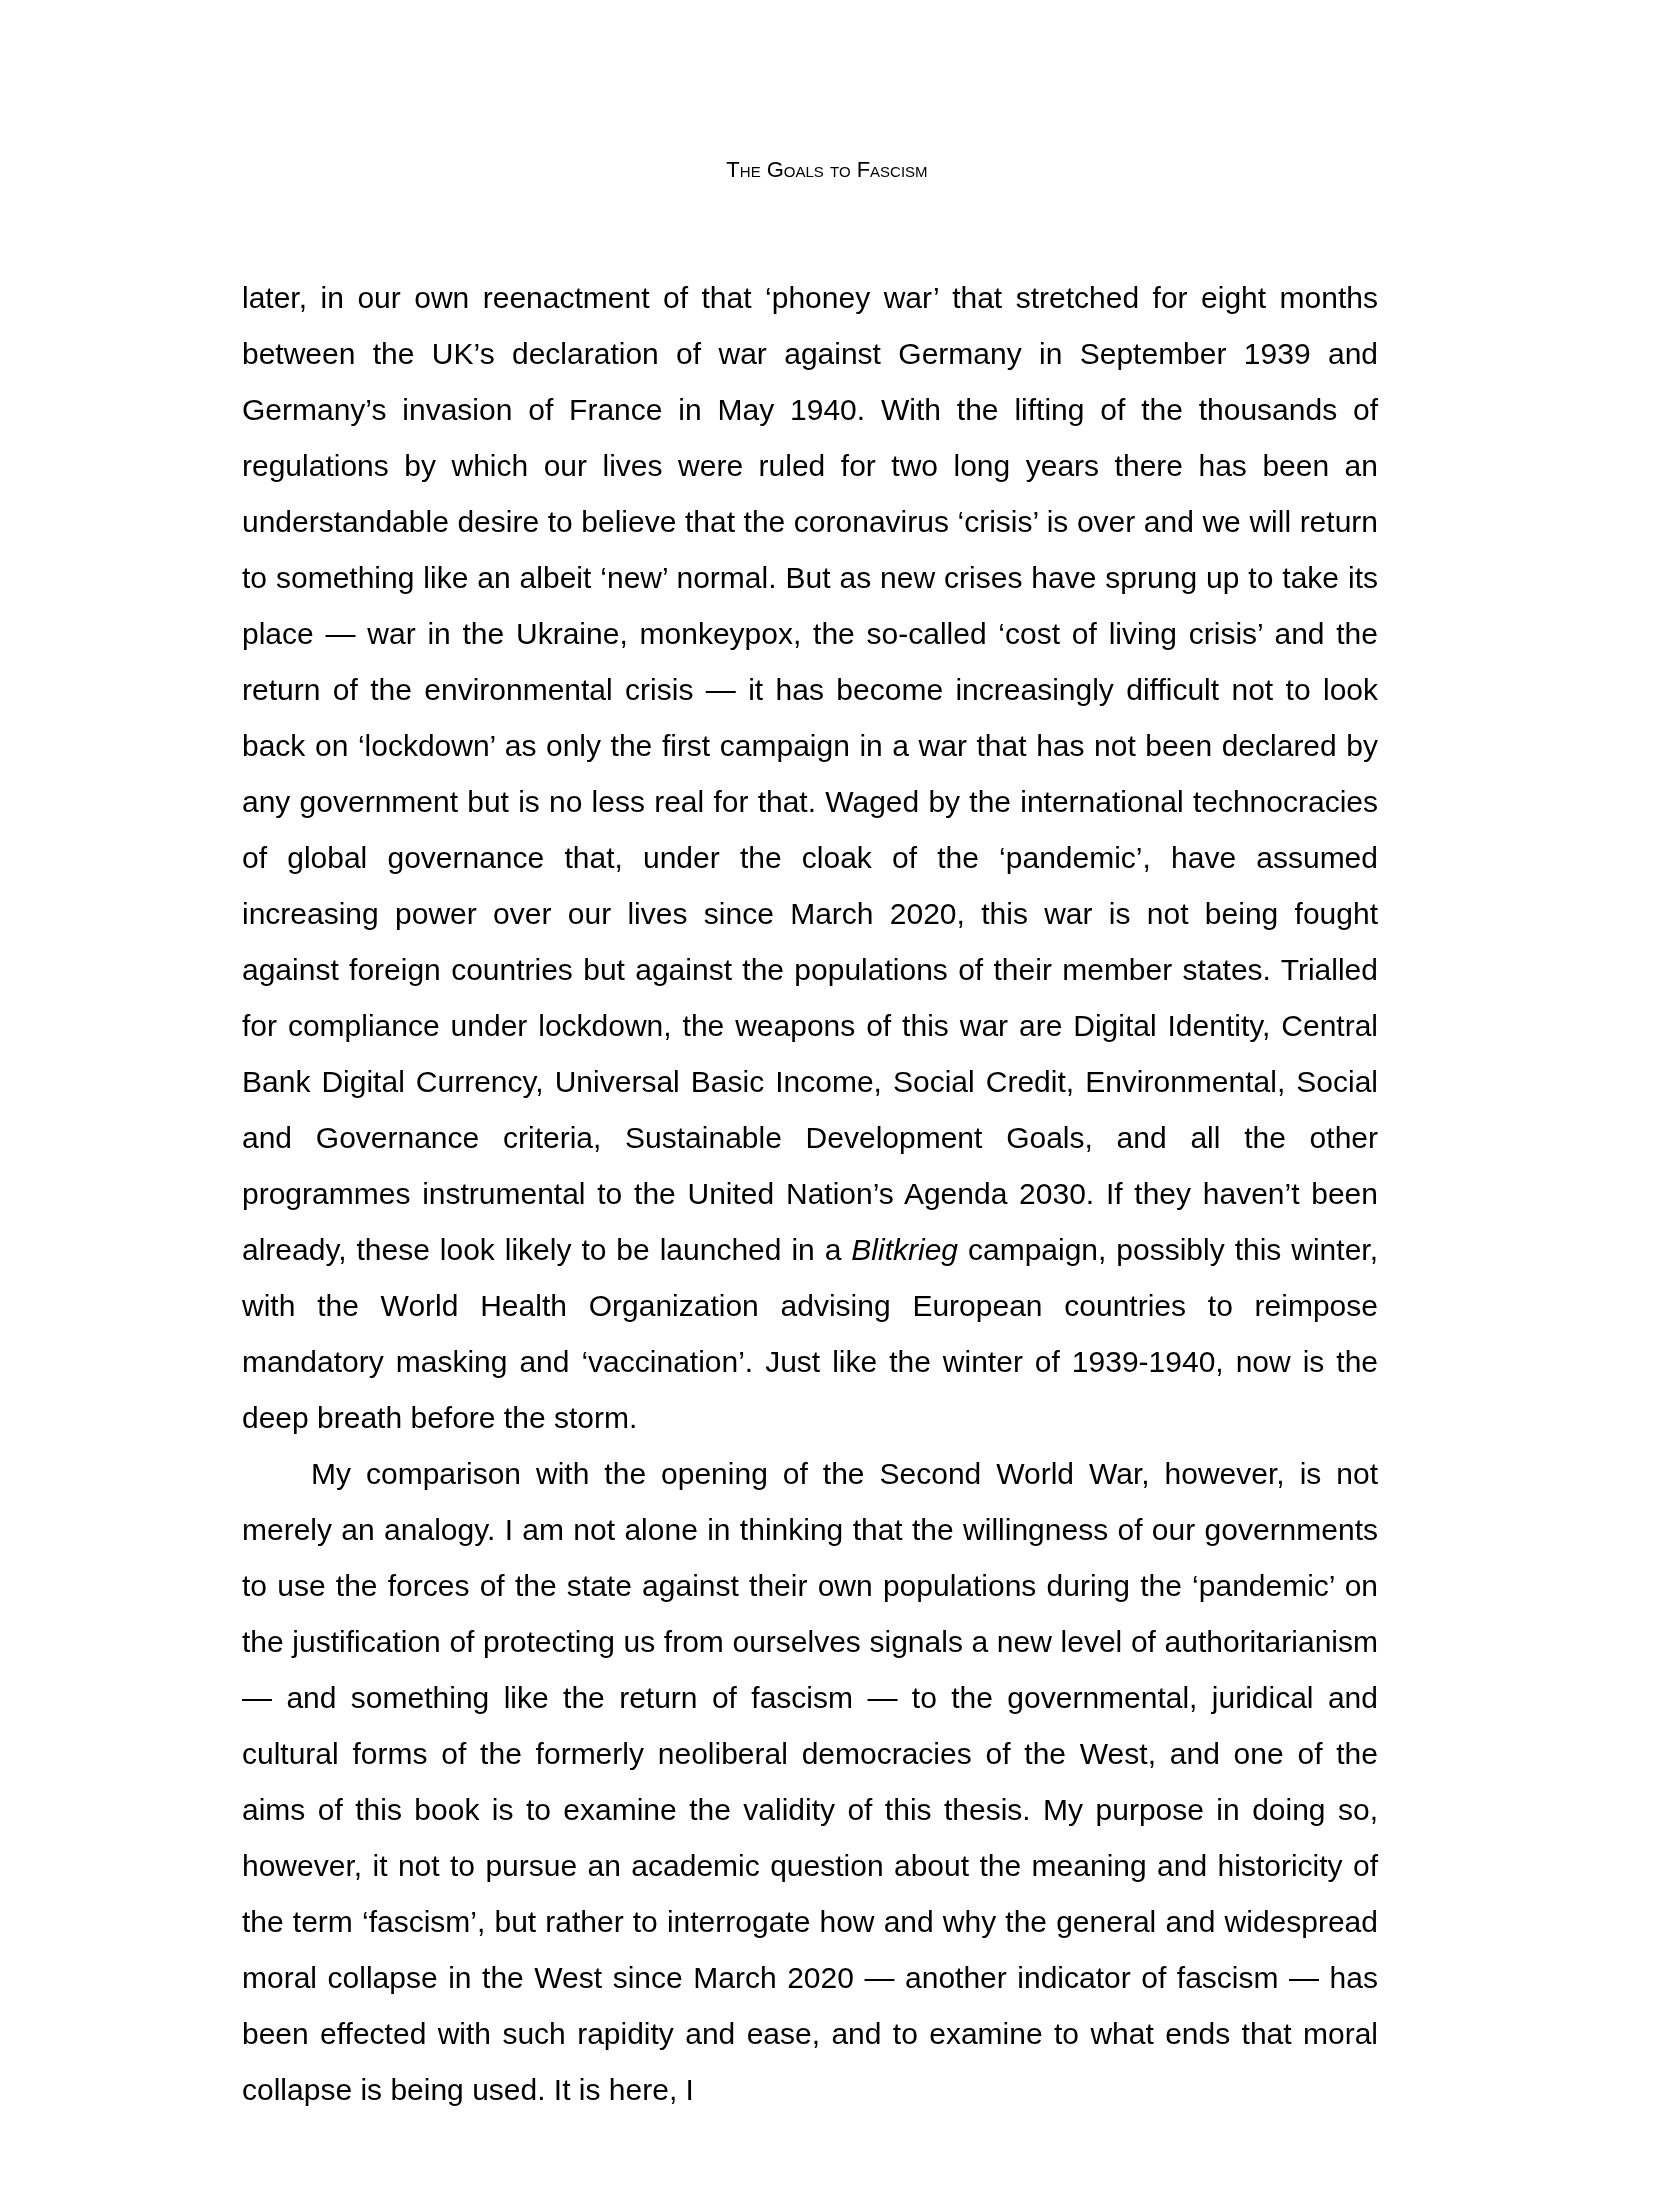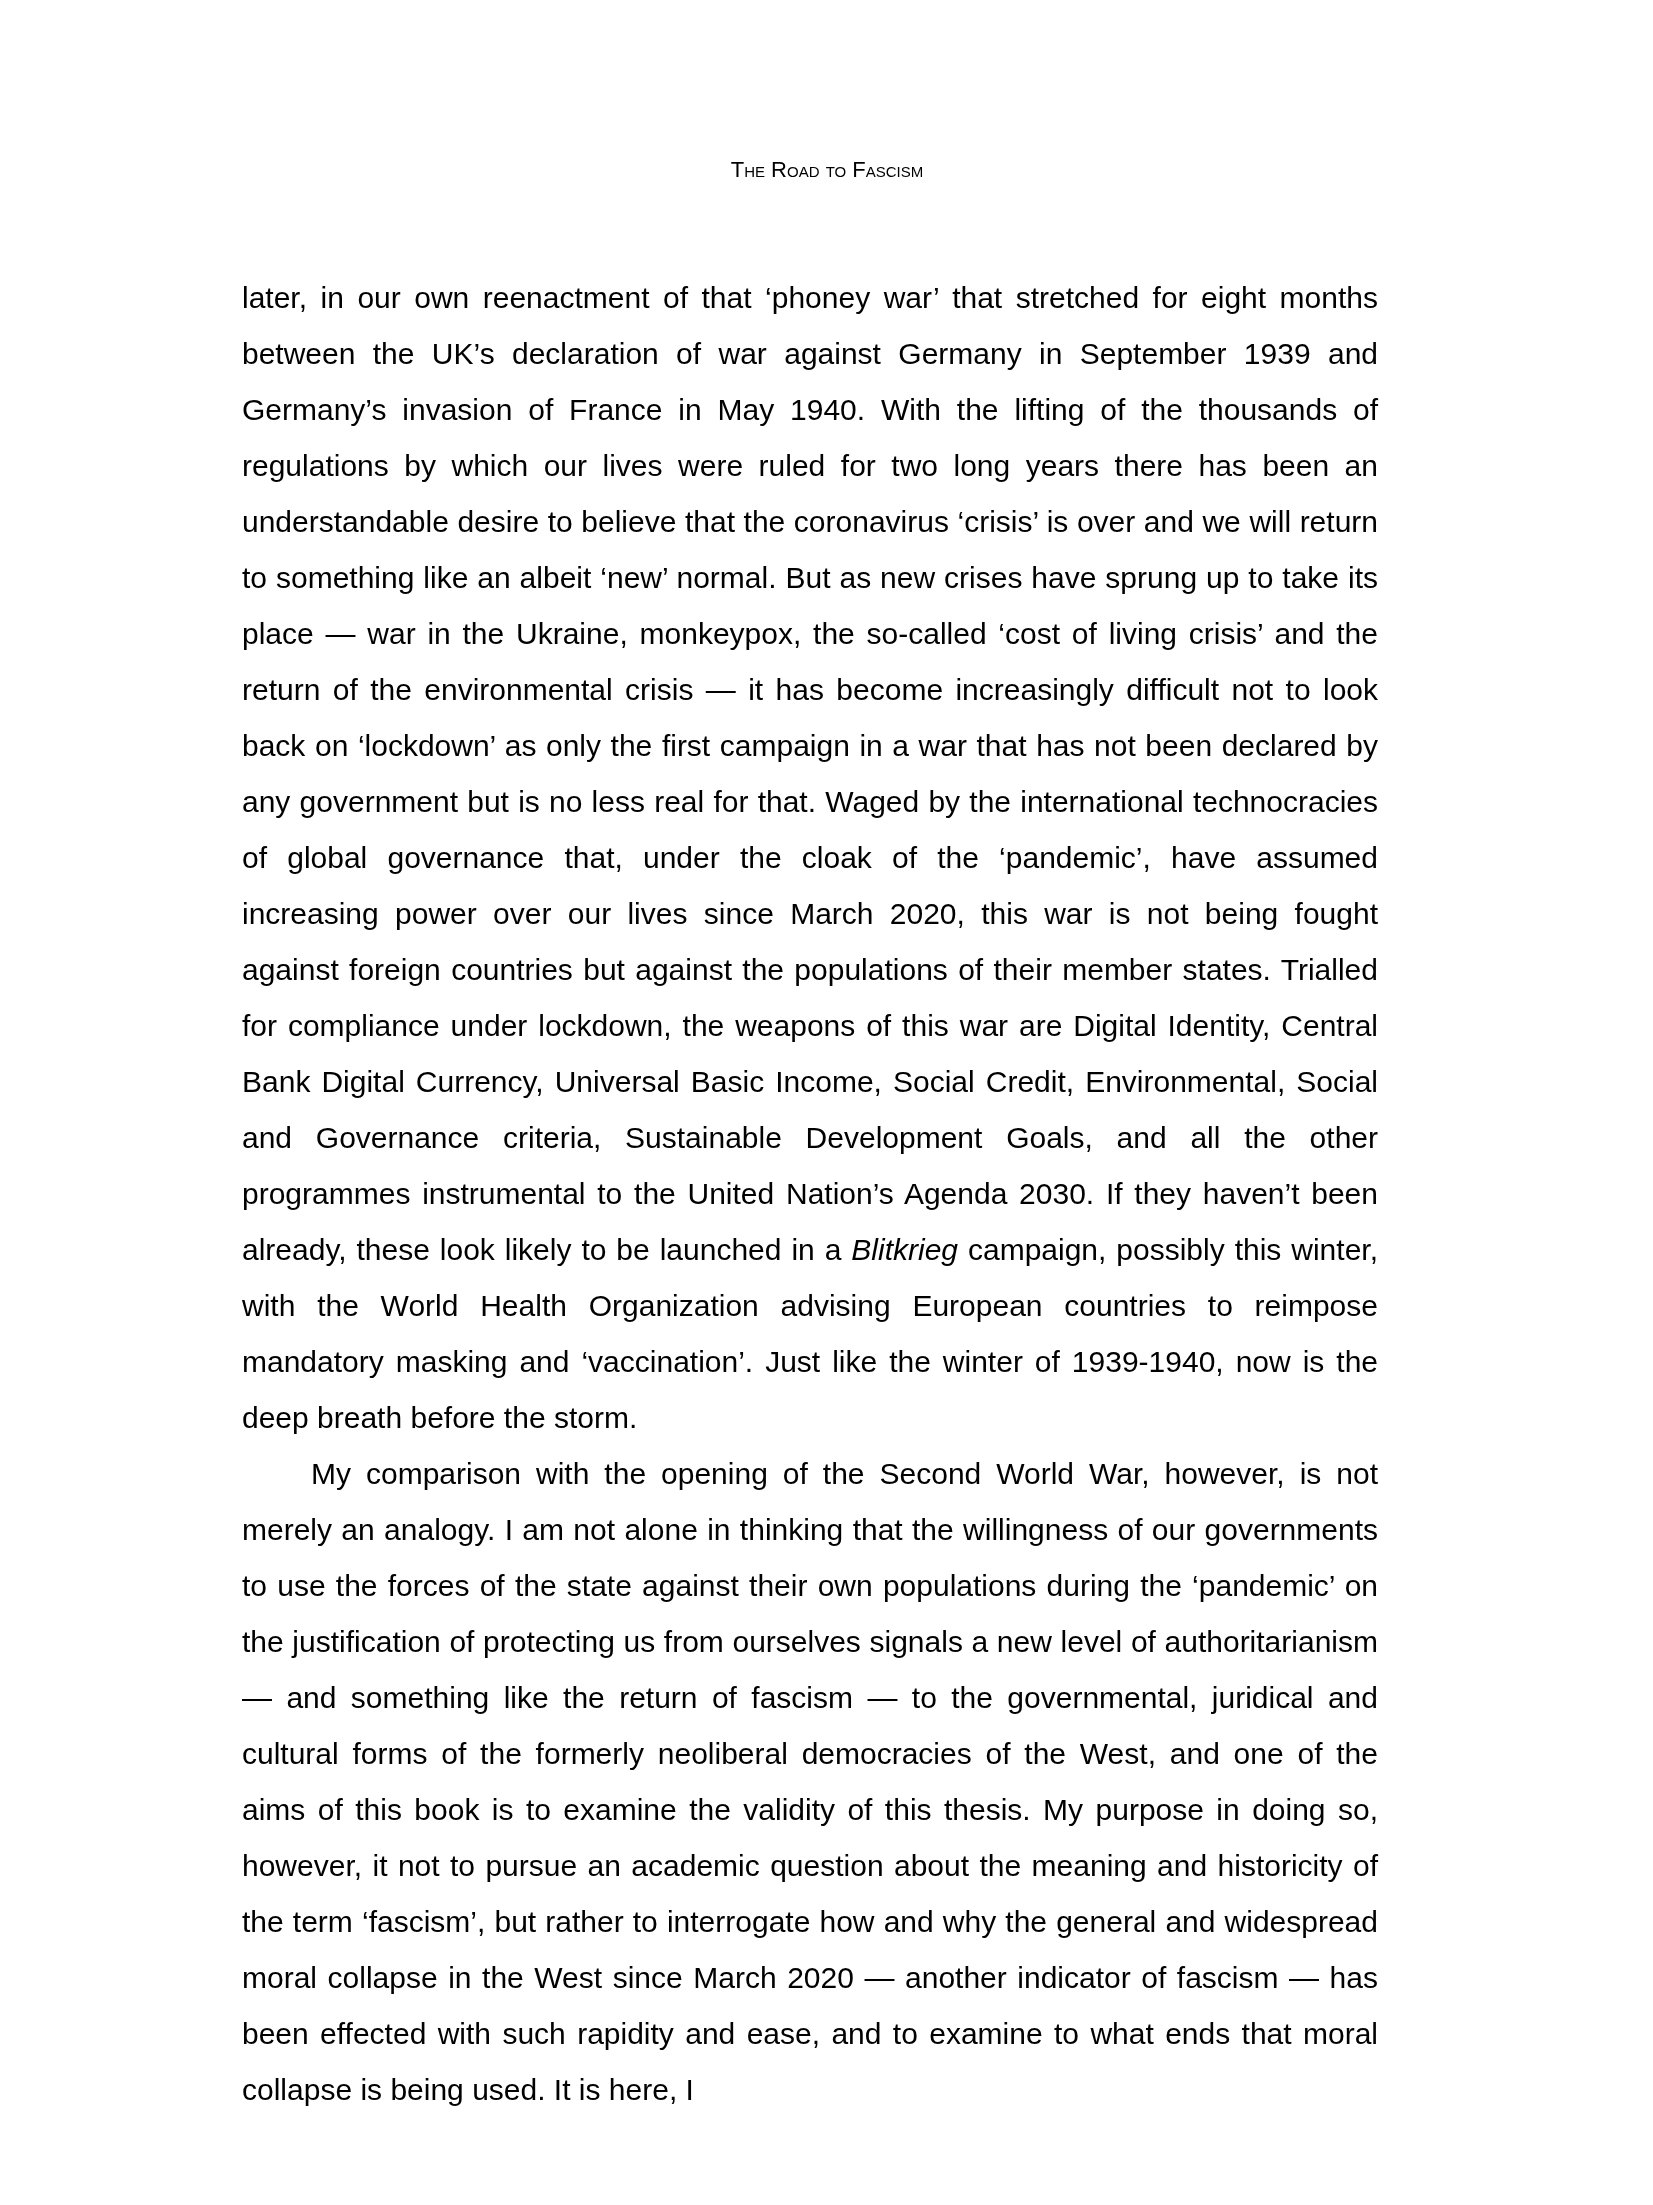--- a/index.html
+++ b/index.html
@@ -45,21 +45,21 @@
     }
     .para em {
       font-style: italic;
     }
   </style>
 </head>
 <body>
 
 <div class="page">
 
-  <div class="running-head">The Road to Fascism</div>
+  <div class="running-head">The Goals to Fascism</div>
 
   <div class="text-block">
     <p class="para">
       <span>later, in our own reenactment of that ‘phoney war’ that stretched for eight months between the UK’s declaration of war against Germany in September 1939 and Germany’s invasion of France in May 1940. With the lifting of the thousands of regulations by which our lives were ruled for two long years there has been an understandable desire to believe that the coronavirus ‘crisis’ is over and we will return to something like an albeit ‘new’ normal. But as new crises have sprung up to take its place — war in the Ukraine, monkeypox, the so-called ‘cost of living crisis’ and the return of the environmental crisis — it has become increasingly difficult not to look back on ‘lockdown’ as only the first campaign in a war that has not been declared by any government but is no less real for that. Waged by the international technocracies of global governance that, under the cloak of the ‘pandemic’, have assumed increasing power over our lives since March 2020, this war is not being fought against foreign countries but against the populations of their member states. Trialled for compliance under lockdown, the weapons of this war are Digital Identity, Central Bank Digital Currency, Universal Basic Income, Social Credit, Environmental, Social and Governance criteria, Sustainable Development Goals, and all the other programmes instrumental to the United Nation’s Agenda 2030. If they haven’t been already, these look likely to be launched in a </span><em>Blitkrieg</em><span> campaign, possibly this winter, with the World Health Organization advising European countries to reimpose mandatory masking and ‘vaccination’. Just like the winter of 1939-1940, now is the deep breath before the storm.</span>
     </p>
     <p class="para indent">
       <span>My comparison with the opening of the Second World War, however, is not merely an analogy. I am not alone in thinking that the willingness of our governments to use the forces of the state against their own populations during the ‘pandemic’ on the justification of protecting us from ourselves signals a new level of authoritarianism — and something like the return of fascism — to the governmental, juridical and cultural forms of the formerly neoliberal democracies of the West, and one of the aims of this book is to examine the validity of this thesis. My purpose in doing so, however, it not to pursue an academic question about the meaning and historicity of the term ‘fascism’, but rather to interrogate how and why the general and widespread moral collapse in the West since March 2020 — another indicator of fascism — has been effected with such rapidity and ease, and to examine to what ends that moral collapse is being used. It is here, I</span>
     </p>
   </div>
 

